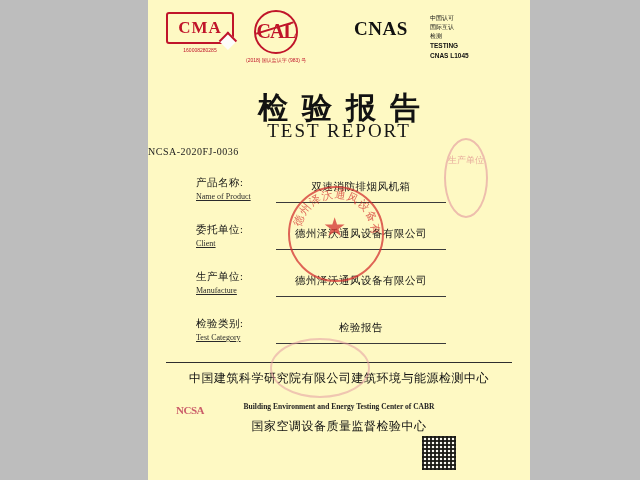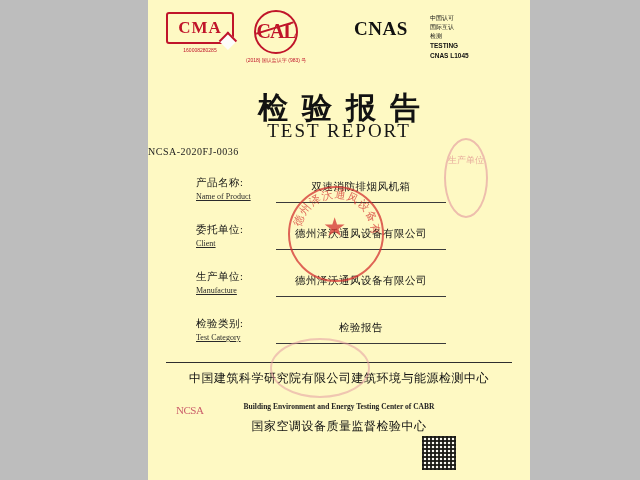--- a/index.html
+++ b/index.html
@@ -330,21 +330,21 @@
     opacity: .5;
     z-index: 4;
     pointer-events: none;
   }
   .ncsa-logo {
     position: absolute;
     left: 28px;
     top: 404px;
     color: #c2425a;
     font-size: 11px;
-    font-weight: normal;
+    font-weight: bold;
     letter-spacing: -0.5px;
     opacity: .85;
   }
   .qr {
     position: absolute;
     left: 274px;
     top: 436px;
     width: 34px;
     height: 34px;
     background:

